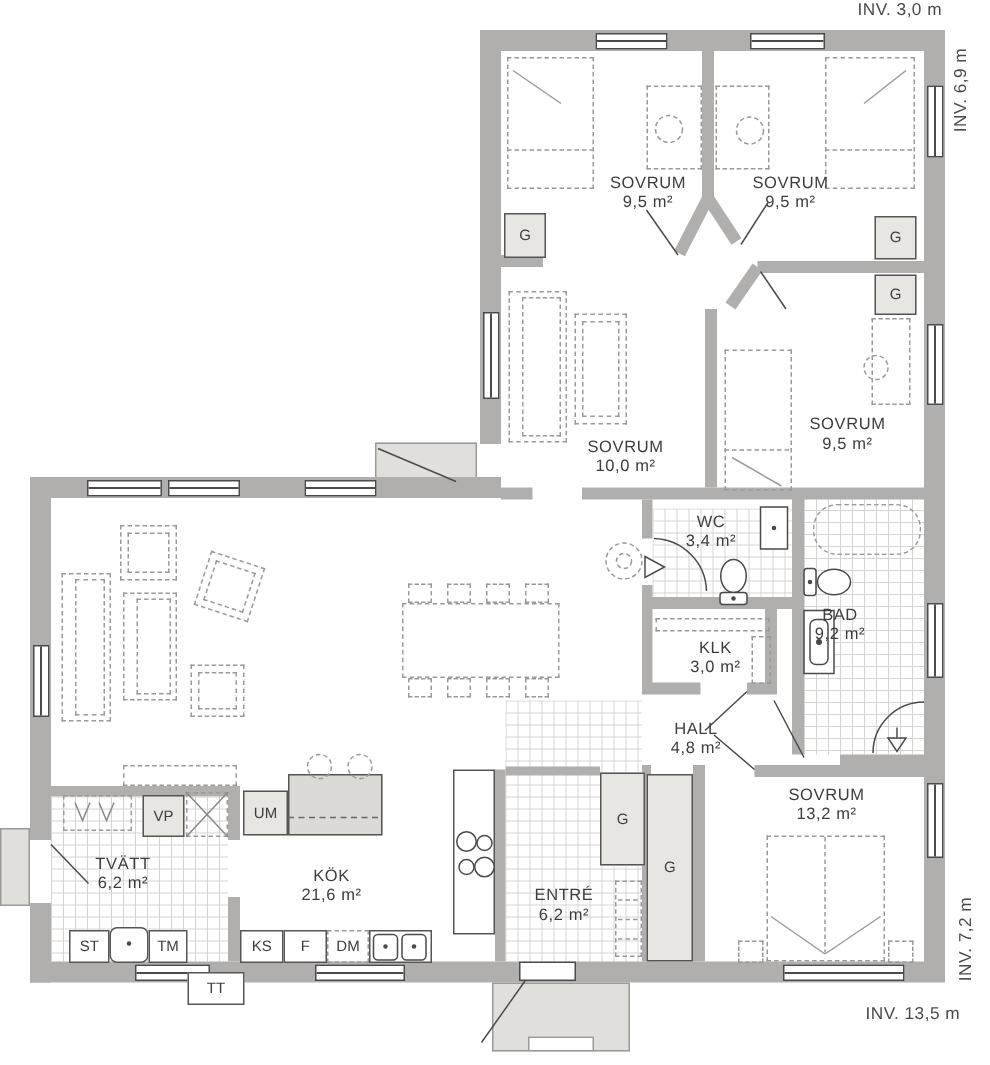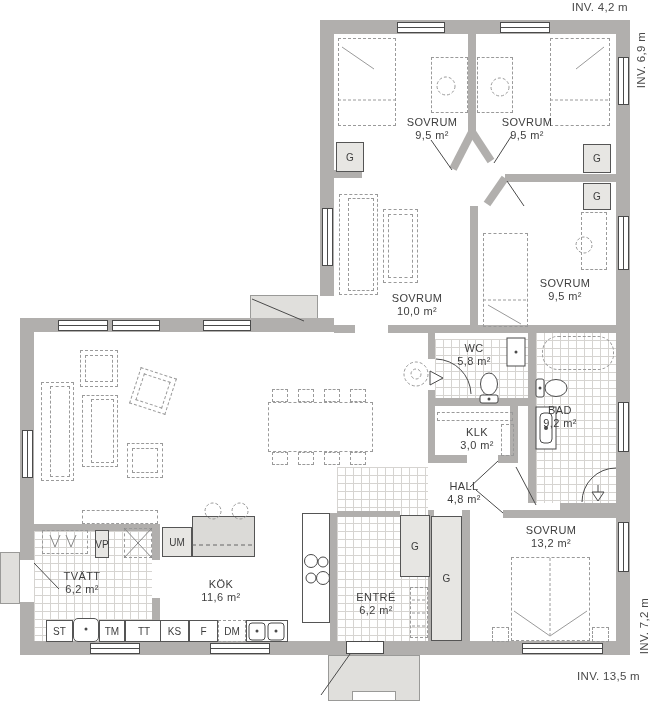--- a/index.html
+++ b/index.html
@@ -108,35 +108,35 @@
     </div>
   <div class="unit" style="left:583px;top:183px;width:28px;height:27px">
       <span>G</span>
     </div>
   <div class="unit" style="left:400px;top:515px;width:30px;height:62px">
       <span>G</span>
     </div>
   <div class="unit" style="left:431px;top:516px;width:31px;height:125px">
       <span>G</span>
     </div>
-  <div class="unit" style="left:95px;top:530px;width:14px;height:28px">
+  <div class="unit" style="left:95px;top:530px;width:28px;height:28px">
       <span>VP</span>
     </div>
   <div class="unit" style="left:162px;top:527px;width:30px;height:30px">
       <span>UM</span>
     </div>
 
   <div class="appl" style="left:46px;top:620px;width:27px;height:22px">
       <span>ST</span>
     </div>
   <div class="sink" style="left:73px;top:618px;width:26px;height:24px"></div>
   <div class="appl" style="left:99px;top:620px;width:26px;height:22px">
       <span>TM</span>
     </div>
-  <div class="appl" style="left:125px;top:620px;width:38px;height:22px">
+  <div class="appl" style="left:125px;top:648px;width:38px;height:22px">
       <span>TT</span>
     </div>
   <div class="appl" style="left:160px;top:620px;width:29px;height:22px">
       <span>KS</span>
     </div>
   <div class="appl" style="left:189px;top:620px;width:29px;height:22px">
       <span>F</span>
     </div>
   <div class="furn" style="left:218px;top:620px;width:28px;height:22px;display:flex;align-items:center;justify-content:center;font-size:10px">
       <span>DM</span>
@@ -289,21 +289,21 @@
   <div class="rlabel" style="left:565px;top:277px">
     <span class="rn">SOVRUM</span>
     <span class="ra">9,5 m²</span>
   </div>
   <div class="rlabel" style="left:417px;top:292px">
     <span class="rn">SOVRUM</span>
     <span class="ra">10,0 m²</span>
   </div>
   <div class="rlabel" style="left:474px;top:342px">
     <span class="rn">WC</span>
-    <span class="ra">5,8 m²</span>
+    <span class="ra">3,4 m²</span>
   </div>
   <div class="rlabel" style="left:560px;top:404px">
     <span class="rn">BAD</span>
     <span class="ra">9,2 m²</span>
   </div>
   <div class="rlabel" style="left:477px;top:426px">
     <span class="rn">KLK</span>
     <span class="ra">3,0 m²</span>
   </div>
   <div class="rlabel" style="left:464px;top:480px">
@@ -313,25 +313,25 @@
   <div class="rlabel" style="left:551px;top:524px">
     <span class="rn">SOVRUM</span>
     <span class="ra">13,2 m²</span>
   </div>
   <div class="rlabel" style="left:376px;top:591px">
     <span class="rn">ENTRÉ</span>
     <span class="ra">6,2 m²</span>
   </div>
   <div class="rlabel" style="left:221px;top:578px">
     <span class="rn">KÖK</span>
-    <span class="ra">11,6 m²</span>
+    <span class="ra">21,6 m²</span>
   </div>
   <div class="rlabel" style="left:82px;top:570px">
     <span class="rn">TVÄTT</span>
     <span class="ra">6,2 m²</span>
   </div>
 
-  <div class="dim" style="right:32px;top:1px">INV. 4,2 m</div>
+  <div class="dim" style="right:32px;top:1px">INV. 3,0 m</div>
   <div class="dim dim-v" style="left:610px;top:54px;width:62px">INV. 6,9 m</div>
   <div class="dim dim-v" style="left:614px;top:620px;width:60px">INV. 7,2 m</div>
   <div class="dim" style="right:20px;top:670px">INV. 13,5 m</div>
 
 </div>
 
 </body></html>

